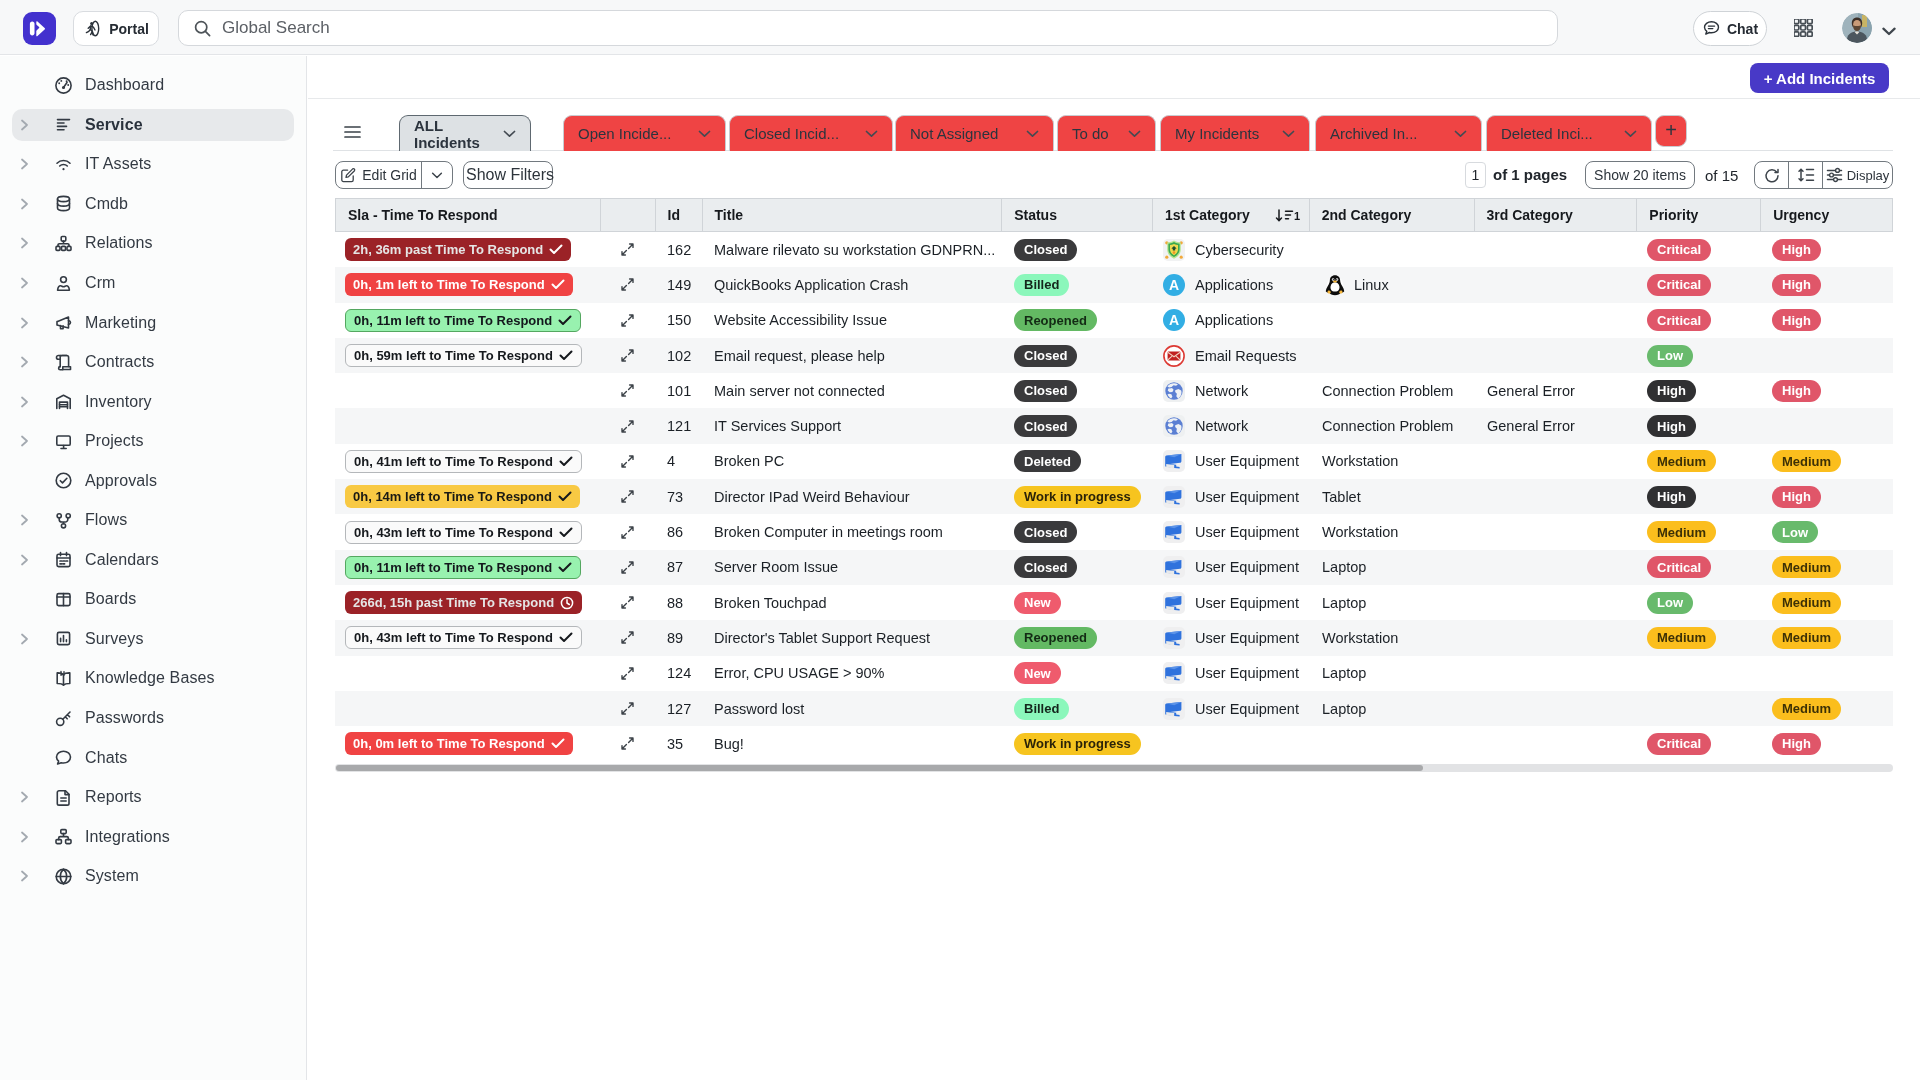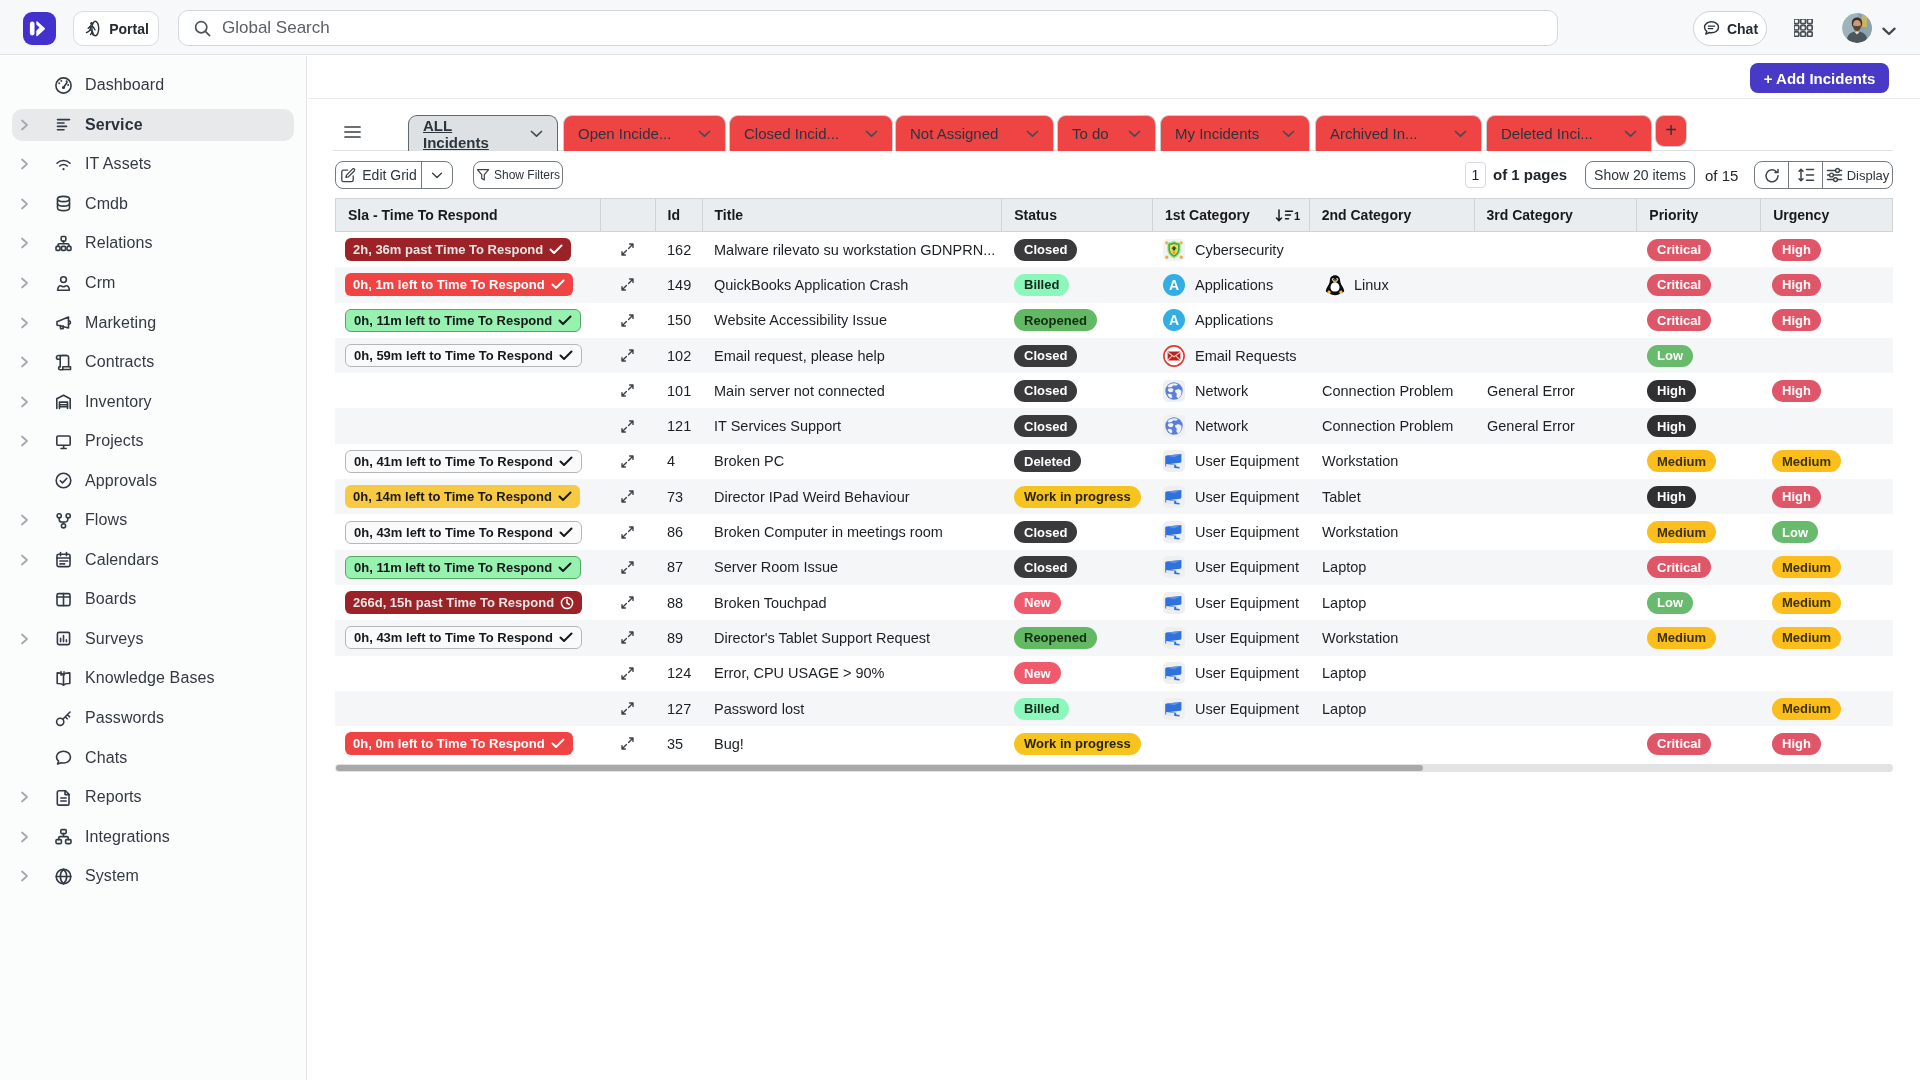--- a/index.html
+++ b/index.html
@@ -470,21 +470,21 @@
   </div>
 <div id="main">
   <div id="addstrip">
       <div id="addbtn">+ Add Incidents</div>
     </div>
   <div id="tabrow">
       <div class="underline"></div>
       <div id="hamb"><svg width="17" height="12" viewBox="0 0 17 12">
           <path d="M1 1h15 M1 6h15 M1 11h15" stroke="#3a4148" stroke-width="1.7" stroke-linecap="round"></path>
         </svg></div>
-      <div class="tab sel" style="left:100px;width:150px;text-decoration:underline;">
+      <div class="tab sel" style="left:91px;width:132px;">
         <span>ALL Incidents</span>
         <span class="tchev">
           <svg width="13" height="8" viewBox="0 0 13 8">
             <path d="M1.5 1.5 L6.5 6.2 L11.5 1.5" stroke="#434a52" stroke-width="1.7" fill="none" stroke-linecap="round" stroke-linejoin="round"></path>
           </svg>
         </span>
       </div>
       <div class="tab" style="left:255px;width:163px;">
         <span>Open Incide...</span>
         <span class="tchev">
@@ -555,21 +555,21 @@
             </g>
           </svg>
           <span>Edit Grid</span>
         </div>
    <div style="width:31px;display:flex;align-items:center;justify-content:center;border-left:1px solid #72797f;height:100%;">
           <svg width="12" height="7" viewBox="0 0 13 8">
             <path d="M1.5 1.5 L6.5 6.2 L11.5 1.5" stroke="#3c434a" stroke-width="1.7" fill="none" stroke-linecap="round" stroke-linejoin="round"></path>
           </svg>
         </div>
  </div>
- <div class="tbtn" style="left:165px;width:90px;font-size:12px;gap:4px;">
+ <div class="tbtn" style="left:155px;width:90px;font-size:16px;gap:4px;">
         <svg width="14" height="14" viewBox="0 0 15 15">
           <path d="M1.5 1.8h12l-4.6 5.4v5.6l-2.8-1.7V7.2z" stroke="#3c434a" stroke-width="1.3" fill="none" stroke-linejoin="round"></path>
         </svg>
         <span>Show Filters</span>
       </div>
  <div id="pginput">1</div>
  <div id="tb-of1">of 1 pages</div>
  <div class="tbtn" style="left:1277px;width:110px;">Show 20 items</div>
  <div id="tb-of15">of 15</div>
  <div class="tbtn" style="left:1446px;width:139px;padding:0;">

